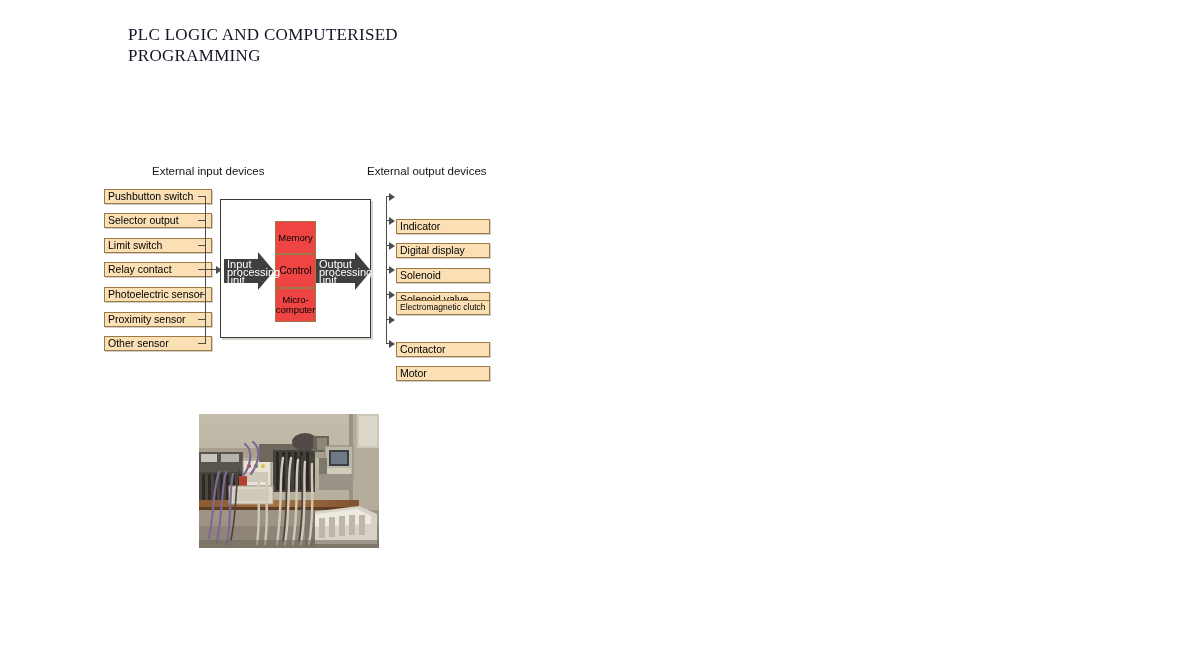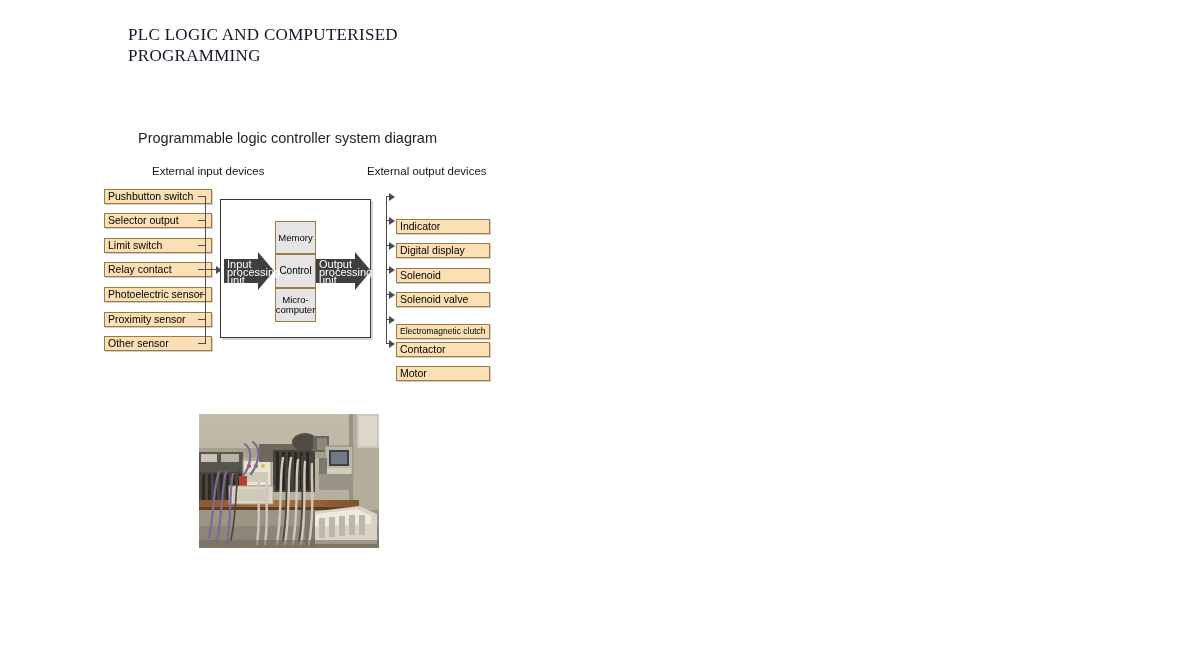--- a/index.html
+++ b/index.html
@@ -110,21 +110,21 @@
     background: #ffffff;
     box-shadow: 2px 2px 0 #d6d6cf;
   }
 
   
   .cpu-cell {
     position: absolute;
     left: 275px;
     width: 41px;
     box-sizing: border-box;
-    background: #e5e5e5;
+    background: #ef4444;
     border: 1px solid #9d7a43;
     font-size: 9.5px;
     line-height: 10px;
     color: #000000;
     text-align: center;
     display: flex;
     align-items: center;
     justify-content: center;
     white-space: pre-line;
   }
@@ -184,21 +184,20 @@
   #photo svg { display: block; }
 </style>
 </head>
 <body>
 
 <div id="page-title">PLC LOGIC AND COMPUTERISED
 PROGRAMMING</div>
 
 <div id="diagram">
 
-  <div id="diagram-title">Programmable logic controller system diagram</div>
 
   <div class="col-heading" id="input-heading">External input devices</div>
 
   <div class="col-heading" id="output-heading">External output devices</div>
 
   <div class="dev-box in" style="top:189px">Pushbutton switch</div>
   <div class="dev-box in" style="top:213px">Selector output</div>
   <div class="dev-box in" style="top:238px">Limit switch</div>
   <div class="dev-box in" style="top:262px">Relay contact</div>
   <div class="dev-box in" style="top:287px">Photoelectric sensor</div>
@@ -254,21 +253,21 @@
   <div class="arrow-head" style="left:389px; top:291px"></div>
   <div class="stub" style="left:386px; top:319px; width:5px"></div>
   <div class="arrow-head" style="left:389px; top:316px"></div>
   <div class="stub" style="left:386px; top:343px; width:5px"></div>
   <div class="arrow-head" style="left:389px; top:340px"></div>
 
   <div class="dev-box out" style="top:189px">Indicator</div>
   <div class="dev-box out" style="top:213px">Digital display</div>
   <div class="dev-box out" style="top:238px">Solenoid</div>
   <div class="dev-box out" style="top:262px">Solenoid valve</div>
-  <div class="dev-box out tiny" style="top:294px">Electromagnetic clutch</div>
+  <div class="dev-box out tiny" style="top:270px">Electromagnetic clutch</div>
   <div class="dev-box out" style="top:312px">Contactor</div>
   <div class="dev-box out" style="top:336px">Motor</div>
 </div>
 
 <div id="photo">
   <svg width="180" height="134" viewBox="0 0 180 134" xmlns="http://www.w3.org/2000/svg">
     <defs>
       <linearGradient id="wall" x1="0" y1="0" x2="0" y2="1">
         <stop offset="0" stop-color="#c4bcab"></stop>
         <stop offset="1" stop-color="#b0a896"></stop>

